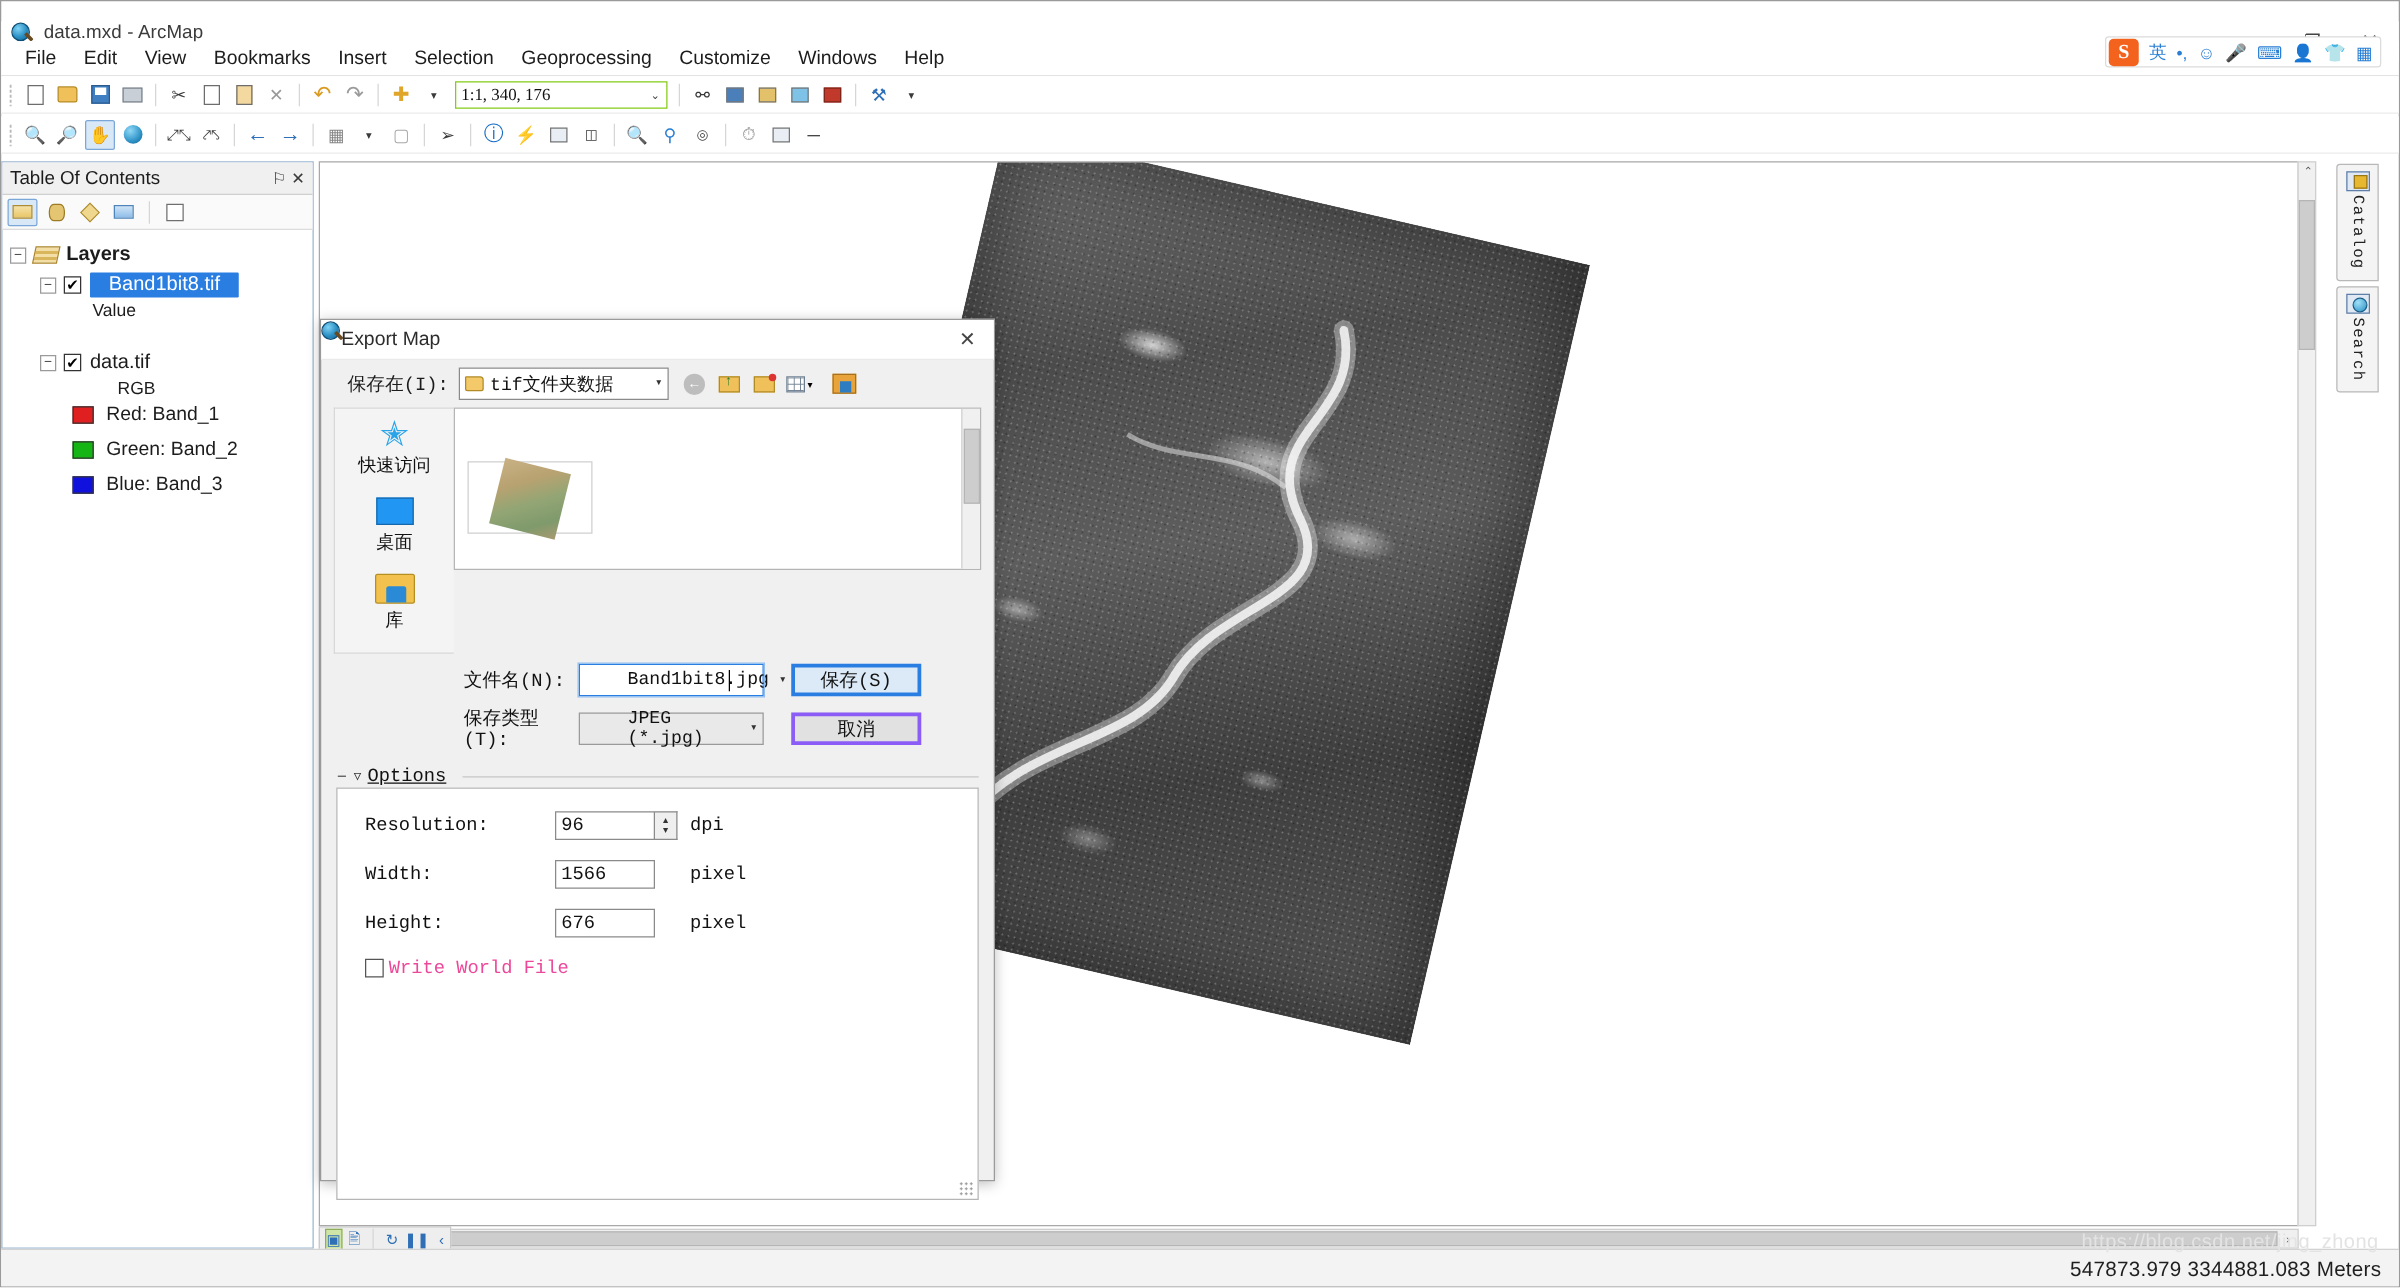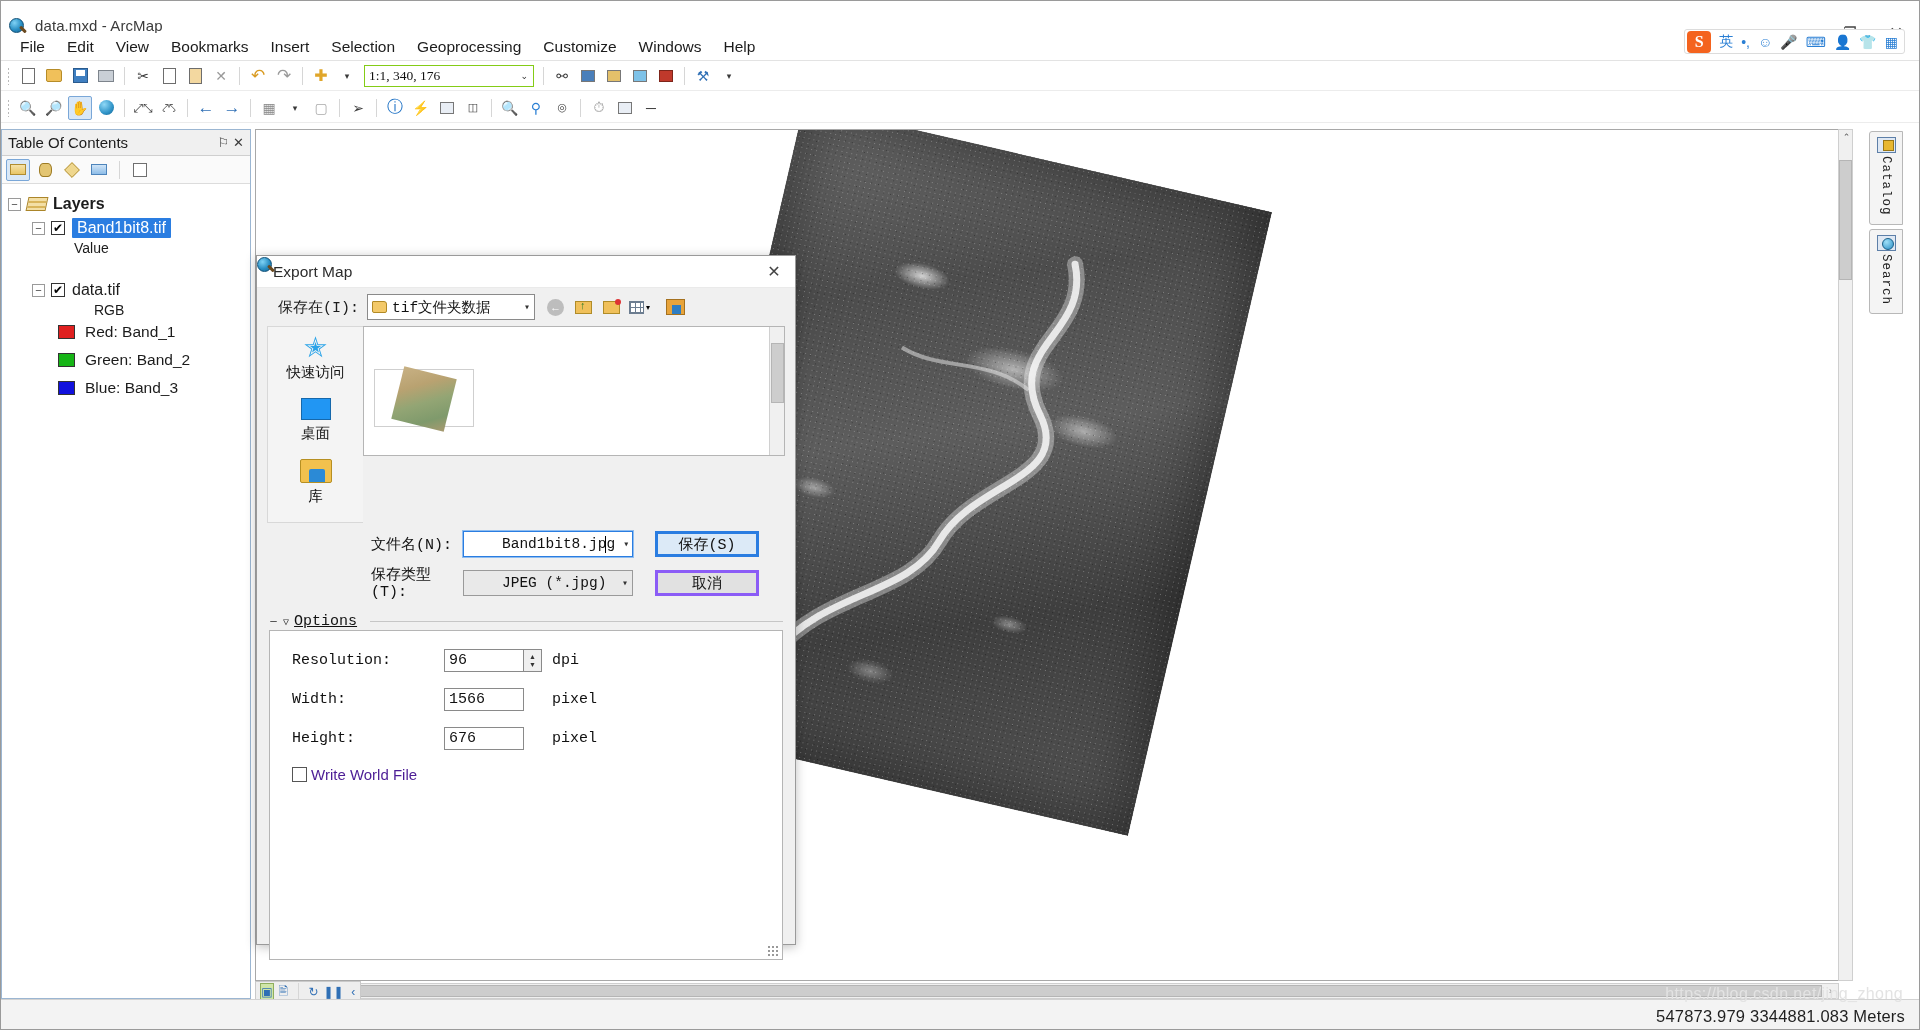--- a/index.html
+++ b/index.html
@@ -158,21 +158,21 @@
     display: inline-flex; align-items: center; justify-content: center;
     font-size: 12px; color: #000; margin-right: 7px; flex: none;
   }
   .layers-icon {
     width: 20px; height: 14px; margin-right: 6px; flex: none;
     background: repeating-linear-gradient(#f3dfa6 0 3px, #d9b55c 3px 5px);
     border: 1px solid #ab8529; transform: skewX(-12deg);
   }
   .lbl-bold { font-weight: bold; }
   .sel-label {
-    background: #2a7de1; color: #fff; padding: 1px 5px; border-radius: 1px;
+    background: #2a7de1; color: #fff; padding: 1px 15px; border-radius: 1px;
   }
   .sub-label { margin-left: 72px; font-size: 14px; color: #1c1c1c; }
   .ramp-wrap { display: flex; align-items: flex-start; margin-left: 64px; margin-top: 2px; }
   .ramp {
     width: 22px; height: 66px;
     background: linear-gradient(#ffffff, #8c8c8c 45%, #000000);
     border: 1px solid #888;
   }
   .ramp-labels { margin-left: 9px; height: 66px; display: flex; flex-direction: column; justify-content: space-between; }
   .ramp-labels span { font-size: 15.5px; color: #1c1c1c; }
@@ -329,21 +329,21 @@
   }
   .fl-scroll {
     position: absolute; right: 0; top: 0; width: 15px; height: 100%;
     background: #f0f0f0; border-left: 1px solid #d0d0d0;
   }
   .fl-thumb { width: 13px; height: 60px; background: #cdcdcd; border: 1px solid #b5b5b5; margin: 16px auto 0; }
 
   .name-grid { padding: 8px 10px 0 10px; }
   .ng-row { display: flex; align-items: center; margin-bottom: 8px; }
   .ng-lbl { width: 92px; text-align: left; margin-left: 104px; font-size: 15px; color: #111; font-family: "Liberation Mono", monospace; }
-  .ng-field { width: 170px; height: 26px; padding-left: 38px; }
+  .ng-field { width: 148px; height: 26px; padding-left: 38px; }
   .ng-field.focus { border-color: #2a7de1; outline: 1px solid #8fbdf0; }
   .ng-btn {
     width: 104px; height: 26px; margin-left: 22px;
     background: #e1e1e1; border: 3px solid #8b5cf6;
     display: flex; align-items: center; justify-content: center;
     font-size: 15px; color: #111; font-family: "Liberation Mono", monospace;
   }
   .ng-btn.primary { background: #dceaf7; border-color: #2a7de1; }
   .caret-txt { position: relative; }
   .caret-txt::after {
@@ -376,21 +376,21 @@
   }
   .spin {
     width: 18px; height: 23px; border: 1px solid #8a8a8a; border-left: none; background: #efefef;
     display: flex; flex-direction: column; align-items: center; justify-content: center;
     font-size: 7px; color: #333; line-height: 8px;
   }
   .fr .unit { margin-left: 10px; font-size: 15px; color: #111; font-family: "Liberation Mono", monospace; }
   .fr .unit.far { margin-left: 28px; }
   .wwf { display: flex; align-items: center; margin-top: 6px; }
   .wwf .box { width: 15px; height: 15px; border: 1px solid #555; background: #fff; margin-right: 4px; }
-  .wwf .txt { font-size: 15px; color: #4c1d95; font-family: Liberation Sans, sans-serif; }
+  .wwf .txt { font-size: 15px; color: #ec4899; font-family: Liberation Mono, monospace; }
   .resize-grip {
     position: absolute; right: 4px; bottom: 3px; width: 12px; height: 12px;
     background-image: radial-gradient(#999 35%, transparent 36%);
     background-size: 4px 4px;
   }
 </style>
 </head>
 <body>
 
 <div id="app">

